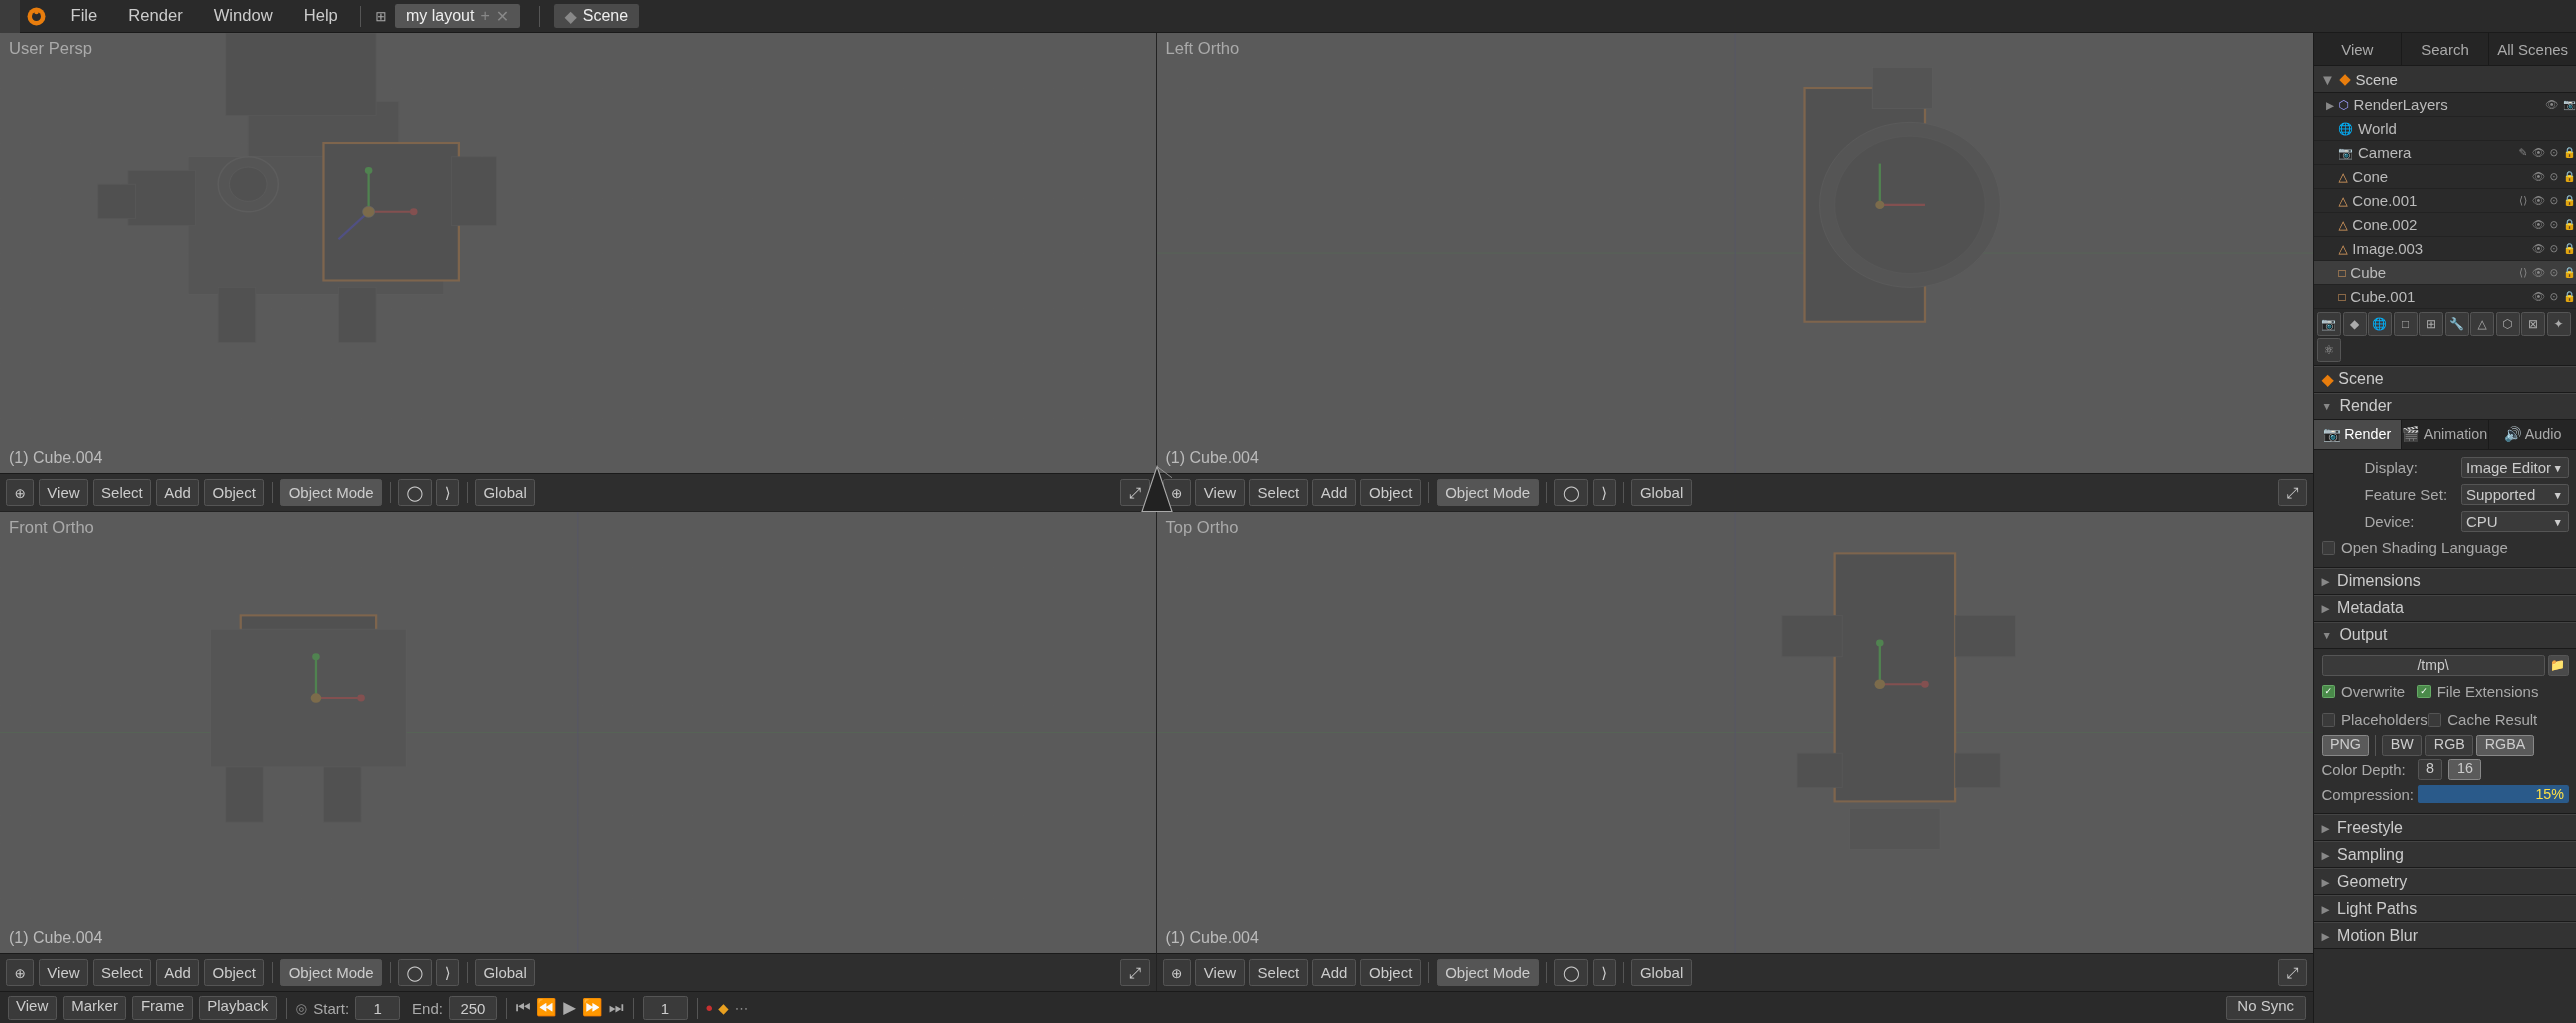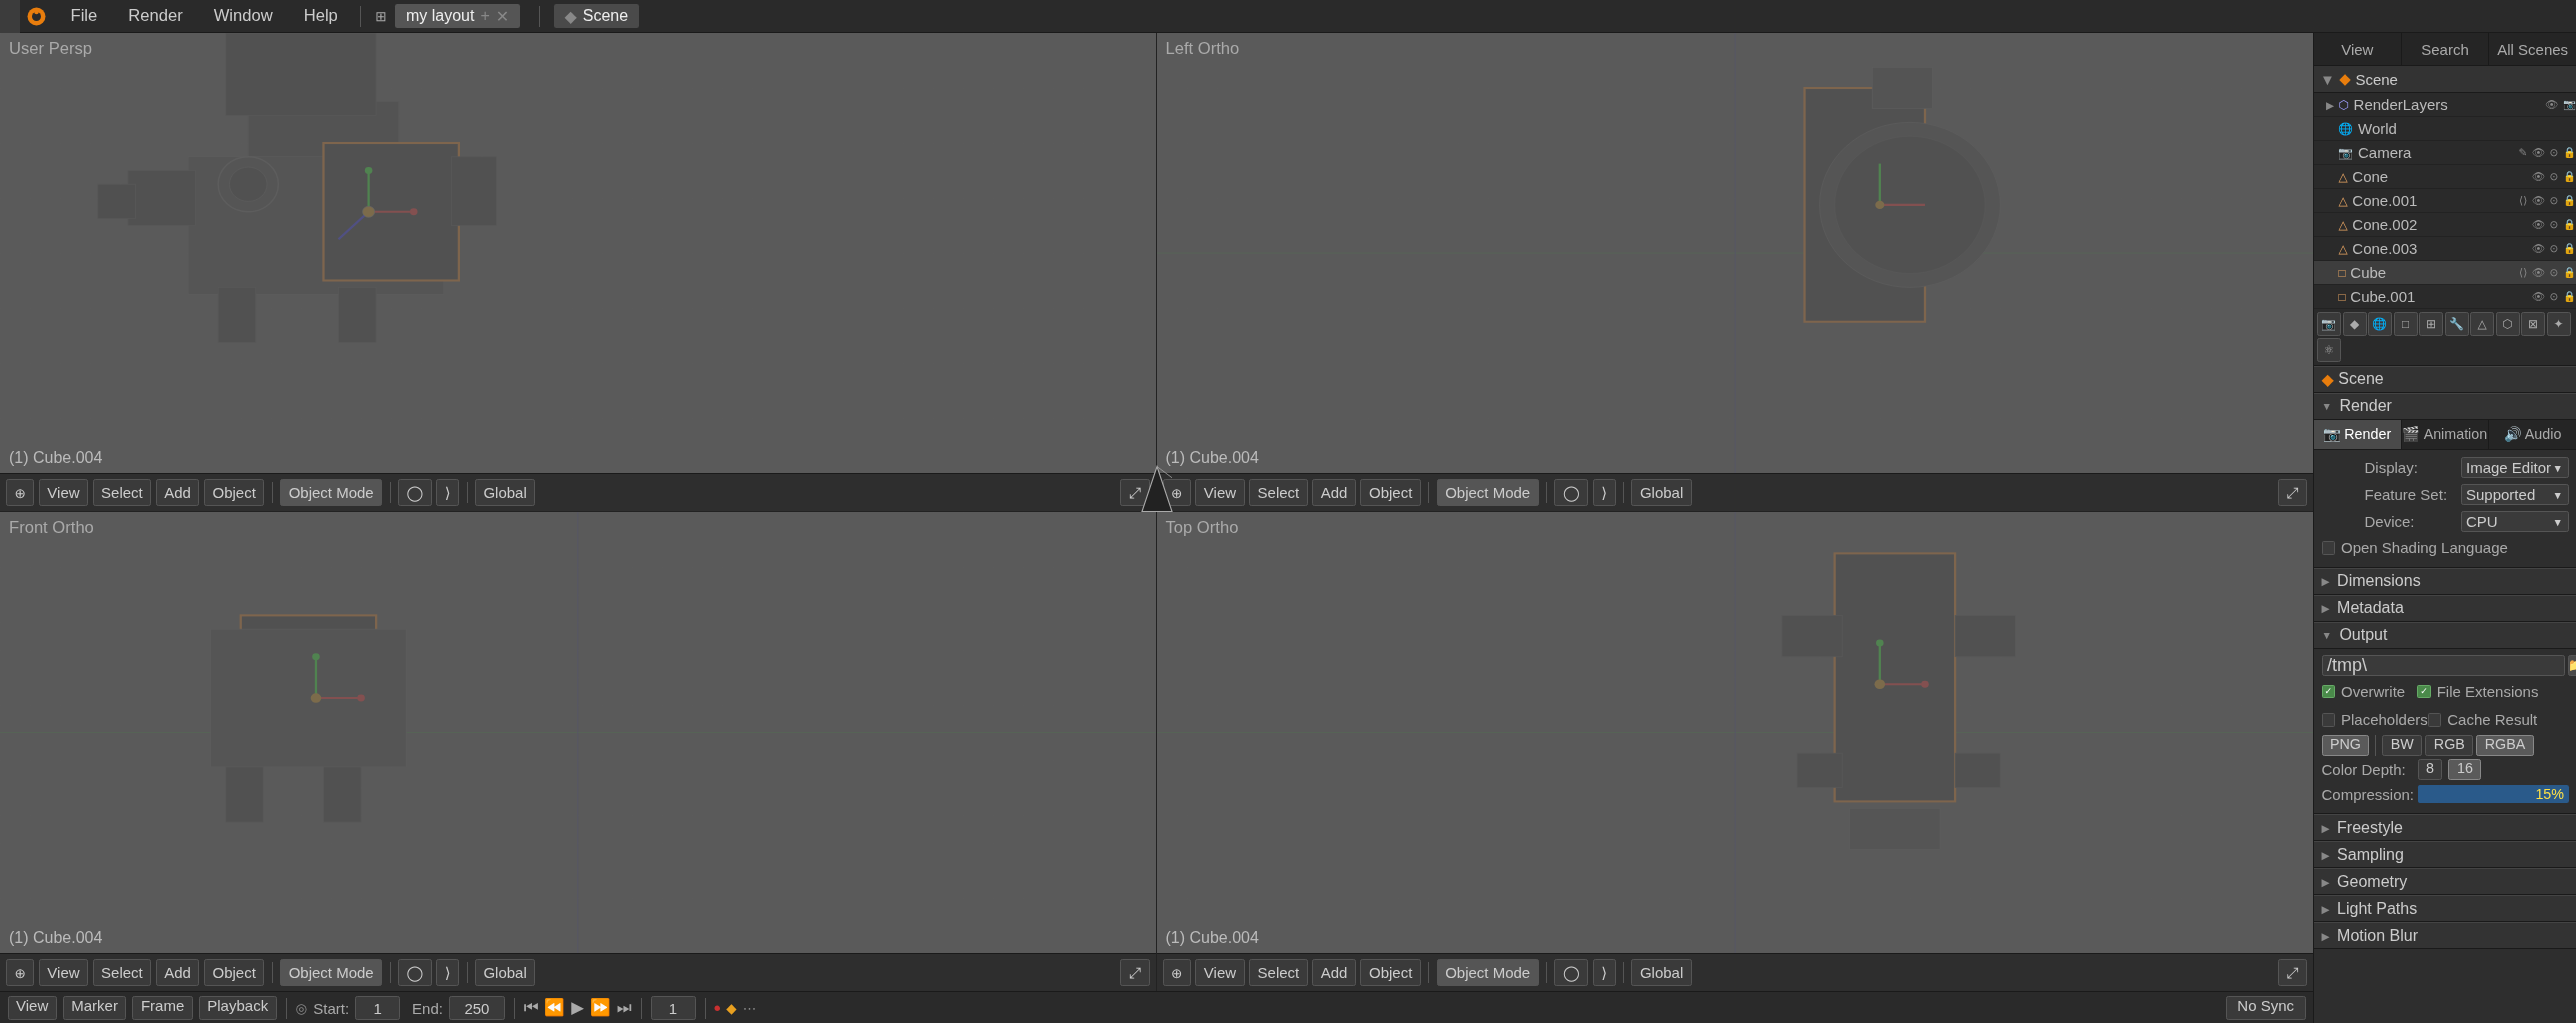--- a/index.html
+++ b/index.html
@@ -455,22 +455,23 @@
       margin-bottom: 4.5px;
     }
 
     .output-path-input {
       flex: 1;
       height: 21px;
       background: #3a3a3a;
       border: 0.8px solid #555;
       border-radius: 2.3px;
       color: #ccc;
-      font-size: 18px;
+      font-size: 14px;
       padding: 0 4.5px;
+      text-align: center;
     }
 
     .output-path-btn {
       width: 21px;
       height: 21px;
       background: #4a4a4a;
       border: 0.8px solid #555;
       border-radius: 2.3px;
       display: flex;
       align-items: center;
@@ -809,21 +810,21 @@
 <div id="bottom-bar">
   <div class="timeline-btn">View</div>
   <div class="timeline-btn">Marker</div>
   <div class="timeline-btn">Frame</div>
   <div class="timeline-btn">Playback</div>
   <div class="vp-sep"></div>
   <span style="font-size:13.5px;color:#888;">◎</span>
   <span style="font-size:15px;color:#aaa;">Start:</span>
   <input class="timeline-input" value="1" style="width: 45px;">
   <span style="font-size:15px;color:#aaa;margin-left:6px;">End:</span>
-  <input class="timeline-input" value="250" style="width: 56px;">
+  <input class="timeline-input" value="250" style="width: 48px;">
   <div class="vp-sep"></div>
   <span style="font-size:16.6px;color:#aaa;cursor:pointer;">⏮</span>
   <span style="font-size:16.6px;color:#aaa;cursor:pointer;">⏪</span>
   <span style="font-size:16.6px;color:#aaa;cursor:pointer;">▶</span>
   <span style="font-size:16.6px;color:#aaa;cursor:pointer;">⏩</span>
   <span style="font-size:16.6px;color:#aaa;cursor:pointer;">⏭</span>
   <div class="vp-sep"></div>
   <input class="timeline-input" value="1" style="width: 45px;">
   <div class="vp-sep"></div>
   <span style="font-size:12px;color:#c83030;cursor:pointer;">⏺</span>
@@ -905,21 +906,21 @@
       <span style="margin-left:auto;display:flex;gap:4.5px;">
         <span style="font-size:10.5px;color:#888;">👁</span>
         <span style="font-size:10.5px;color:#888;">⊙</span>
         <span style="font-size:10.5px;color:#888;">🔒</span>
       </span>
     </div>
 
     <div class="tree-item">
       <span style="color:#888;font-size:10.5px;visibility:hidden;">▶</span>
       <span style="color:#e0a060;font-size:12px;">△</span>
-      <span>Cone.003</span>
+      <span>Image.003</span>
       <span style="margin-left:auto;display:flex;gap:4.5px;">
         <span style="font-size:10.5px;color:#888;">👁</span>
         <span style="font-size:10.5px;color:#888;">⊙</span>
         <span style="font-size:10.5px;color:#888;">🔒</span>
       </span>
     </div>
 
     <div class="tree-item tree-item-selected">
       <span style="color:#888;font-size:10.5px;visibility:hidden;">▶</span>
       <span style="color:#e0a060;font-size:12px;">□</span>

